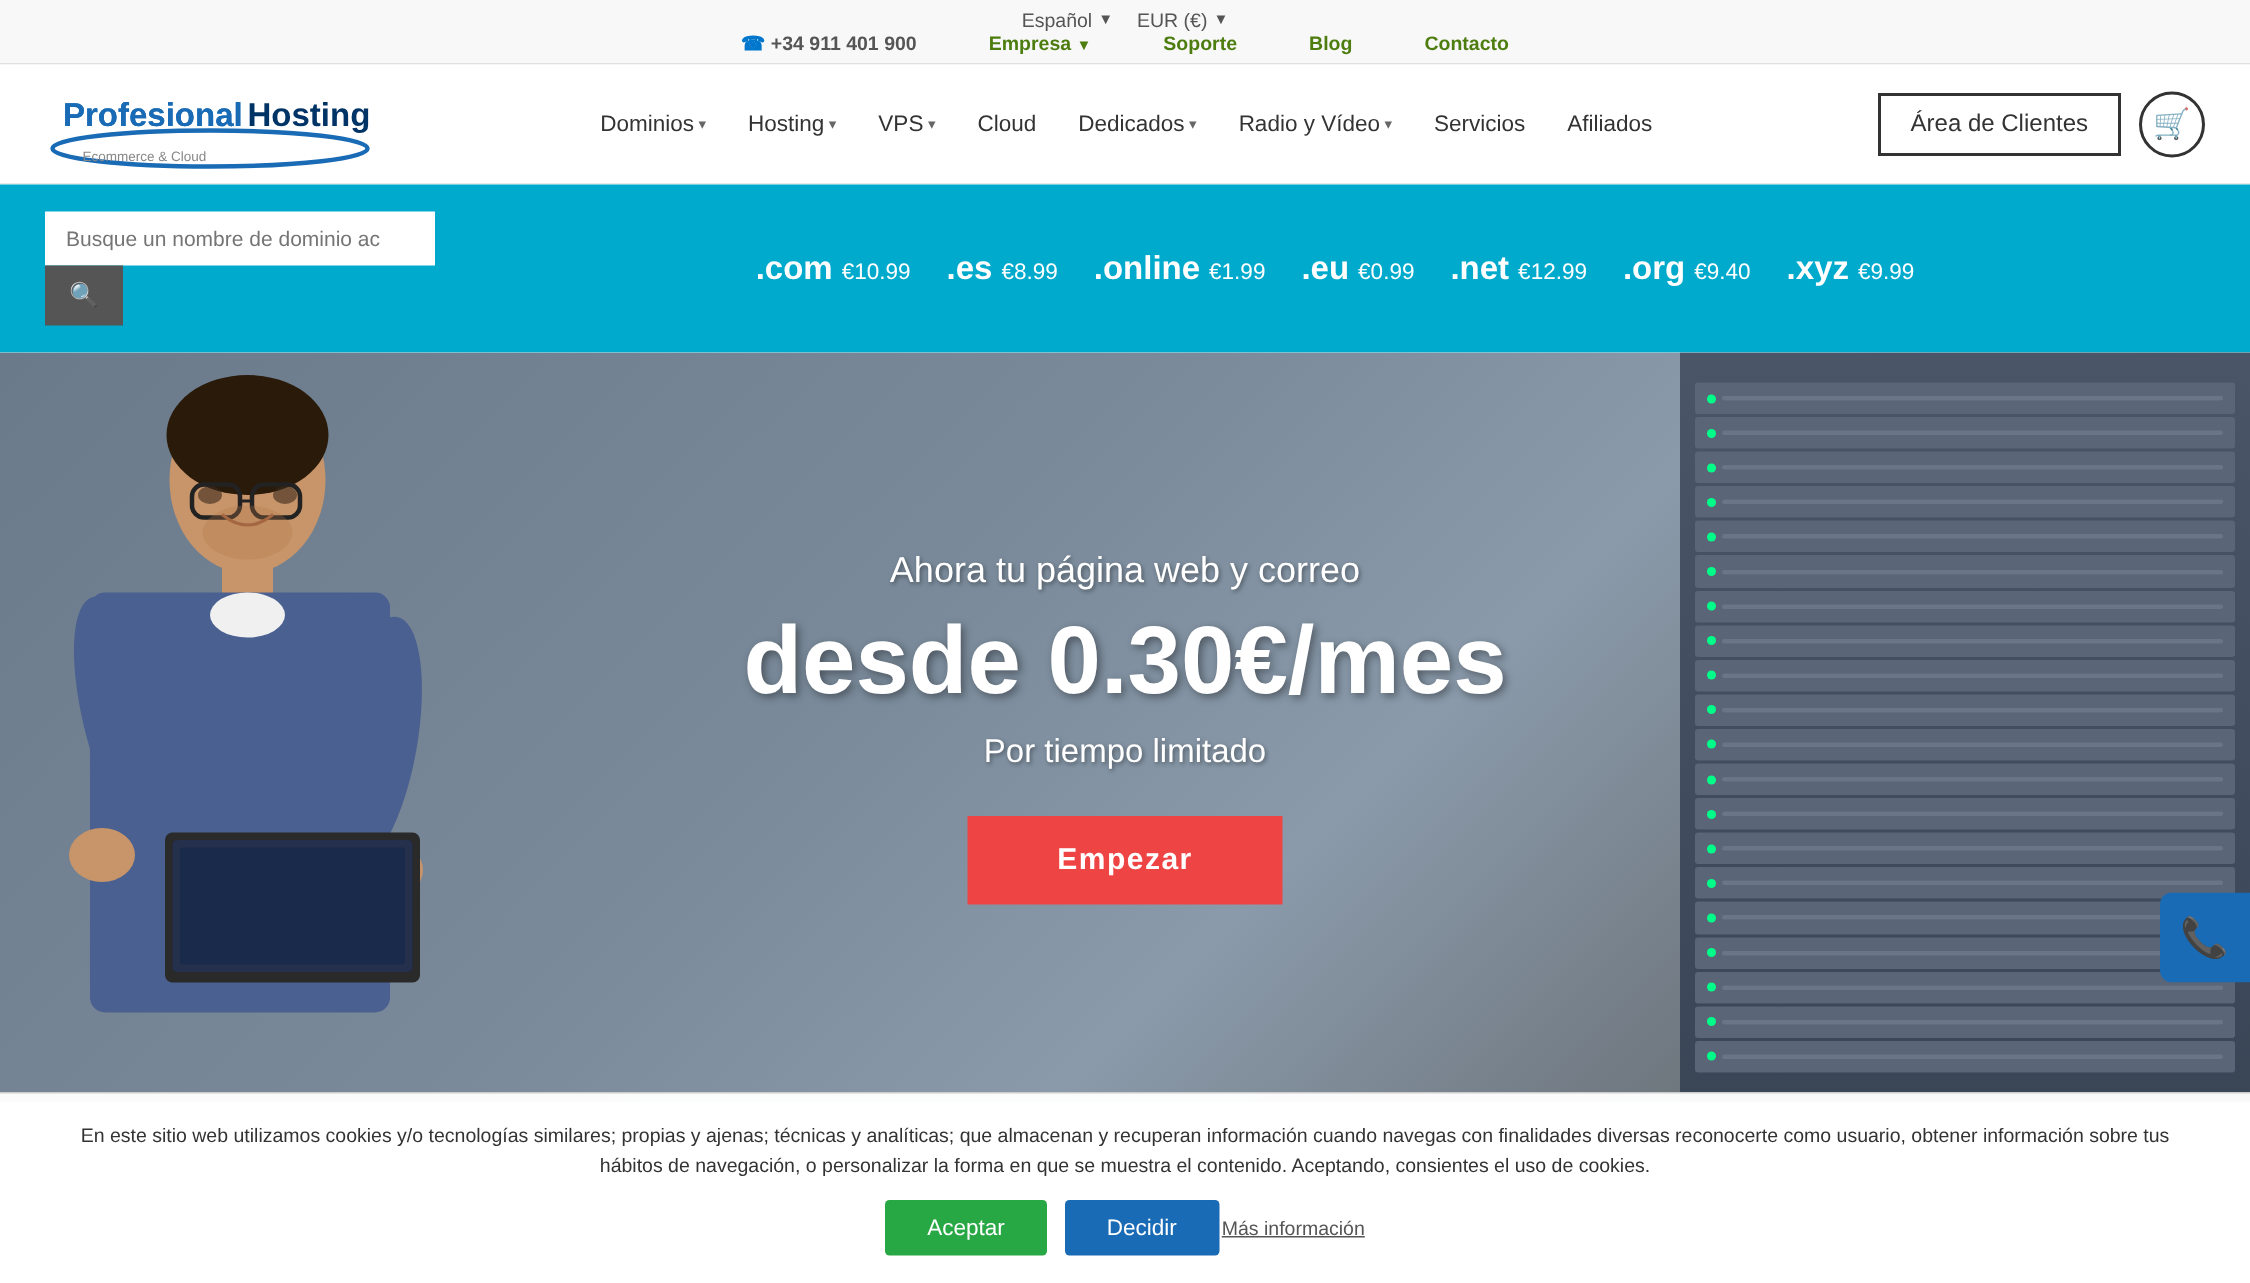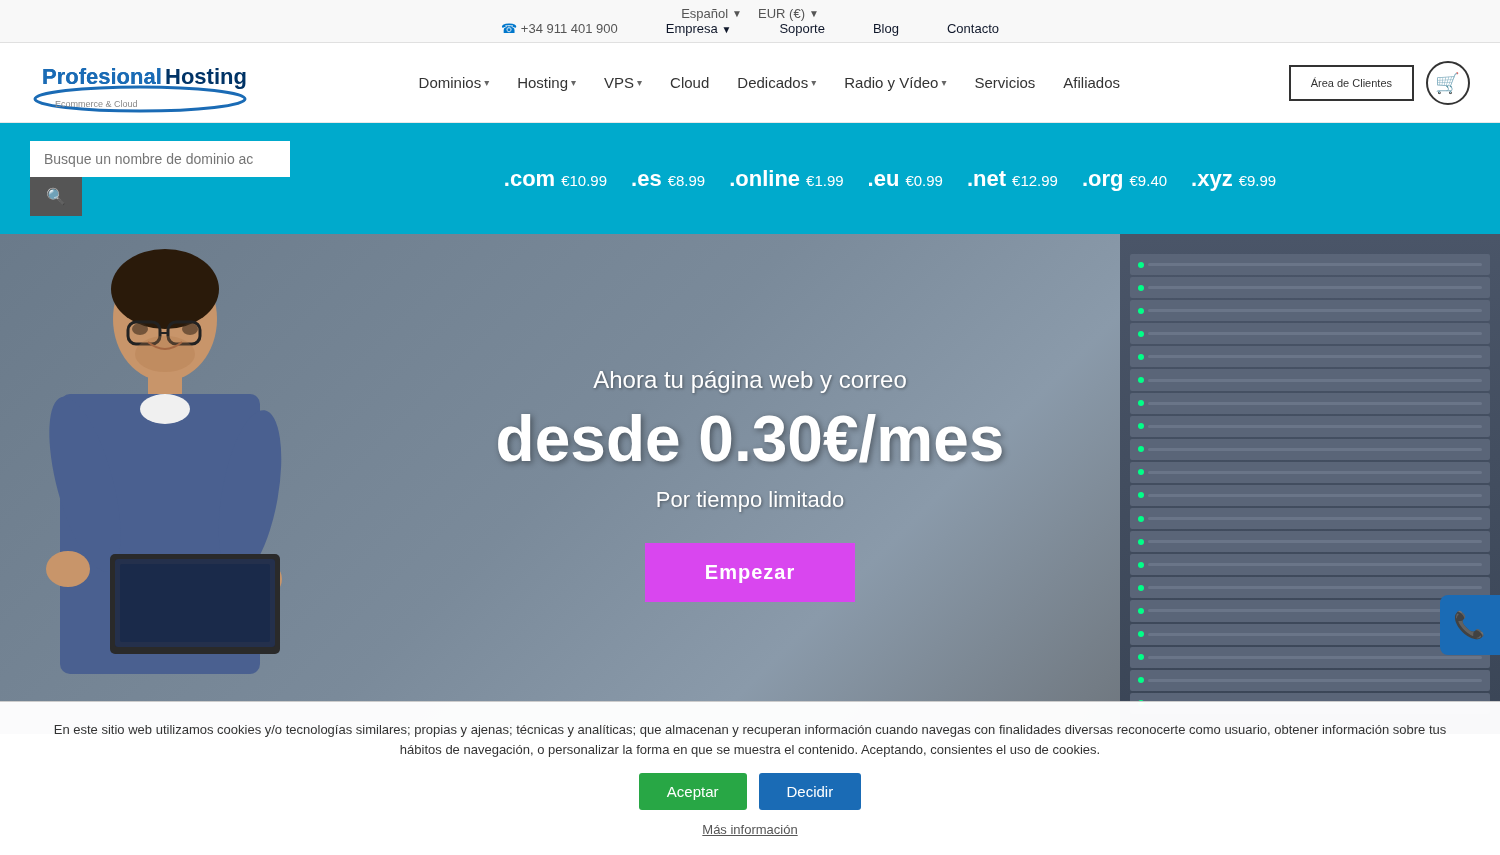--- a/index.html
+++ b/index.html
@@ -11,22 +11,22 @@
       border-bottom: 1px solid #e0e0e0;
       display: flex;
       align-items: center;
       justify-content: space-between;
       padding: 6px 30px;
       font-size: 13px;
       color: #555;
       flex-direction: column;
     }
     .topbar-left { display: flex; gap: 16px; align-items: center; }
-    .topbar-right { display: flex; gap: 20px; align-items: center; }
-    .topbar-right a { text-decoration: none; color: #0f172a; padding-left: 28px; }
+    .topbar-right { display: flex; gap: 20px; align-items: center; font-weight: bold; }
+    .topbar-right a { text-decoration: none; color: #4d7c0f; padding-left: 28px; }
     .dropdown-inline { display: flex; align-items: center; gap: 4px; cursor: pointer; }
     .dropdown-inline span.arrow { font-size: 10px; }
     .phone-icon { color: #0077cc; }
 
     
     .header {
       background: #fff;
       display: flex;
       align-items: center;
       justify-content: space-between;
@@ -61,21 +61,21 @@
       color: #333;
       text-decoration: none;
       white-space: nowrap;
     }
     .nav-item .arrow { font-size: 10px; color: #666; }
 
     .header-right { display: flex; align-items: center; gap: 12px; }
     .btn-area-clientes {
       border: 2px solid #333;
       padding: 10px 20px;
-      font-size: 11px;
+      font-size: 16px;
       cursor: pointer;
       background: #fff;
       color: #333;
       white-space: nowrap;
     }
     .cart-btn {
       width: 44px;
       height: 44px;
       border-radius: 50%;
       border: 2px solid #333;
@@ -216,21 +216,21 @@
       margin-bottom: 12px;
       text-shadow: 2px 2px 6px rgba(0,0,0,0.4);
       line-height: 1.1;
     }
     .hero-desc {
       font-size: 22px;
       margin-bottom: 30px;
       text-shadow: 1px 1px 3px rgba(0,0,0,0.4);
     }
     .btn-empezar {
-      background: #d946ef;
+      background: #ef4444;
       color: #fff;
       border: none;
       padding: 18px 60px;
       font-size: 20px;
       font-weight: bold;
       cursor: pointer;
       letter-spacing: 1px;
     }
 
     
@@ -262,21 +262,21 @@
       padding: 18px 40px;
       z-index: 200;
       text-align: center;
     }
     .cookie-text {
       font-size: 13px;
       color: #333;
       margin-bottom: 14px;
       line-height: 1.5;
     }
-    .cookie-buttons { display: flex; justify-content: center; gap: 12px; align-items: center; flex-direction: column; }
+    .cookie-buttons { display: flex; justify-content: center; gap: 2px; align-items: center; }
     .cookie-btn-row { display: flex; gap: 12px; justify-content: center; }
     .btn-aceptar {
       background: #28a745;
       color: #fff;
       border: none;
       padding: 10px 28px;
       font-size: 15px;
       cursor: pointer;
       border-radius: 3px;
     }

